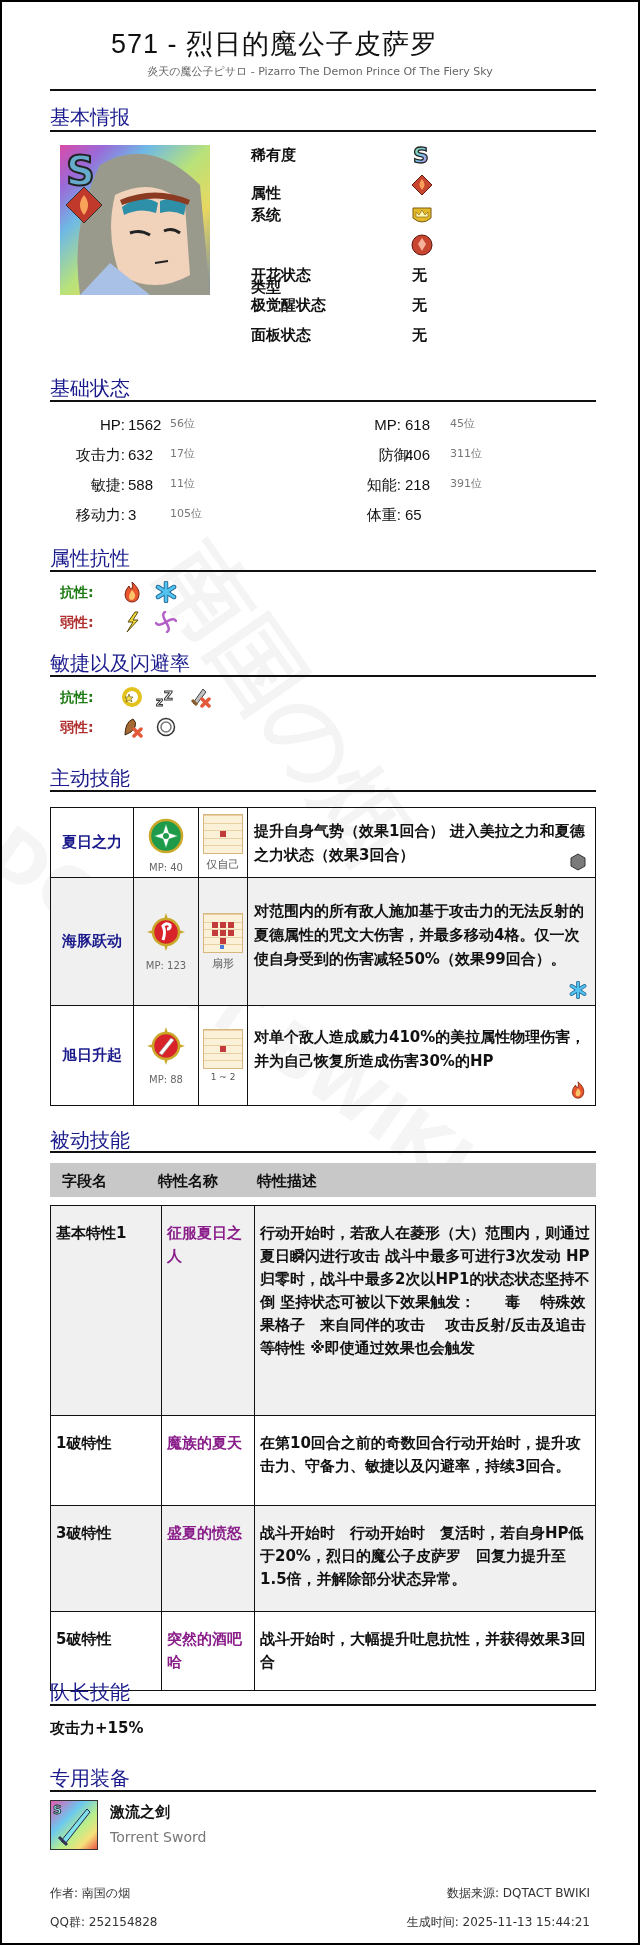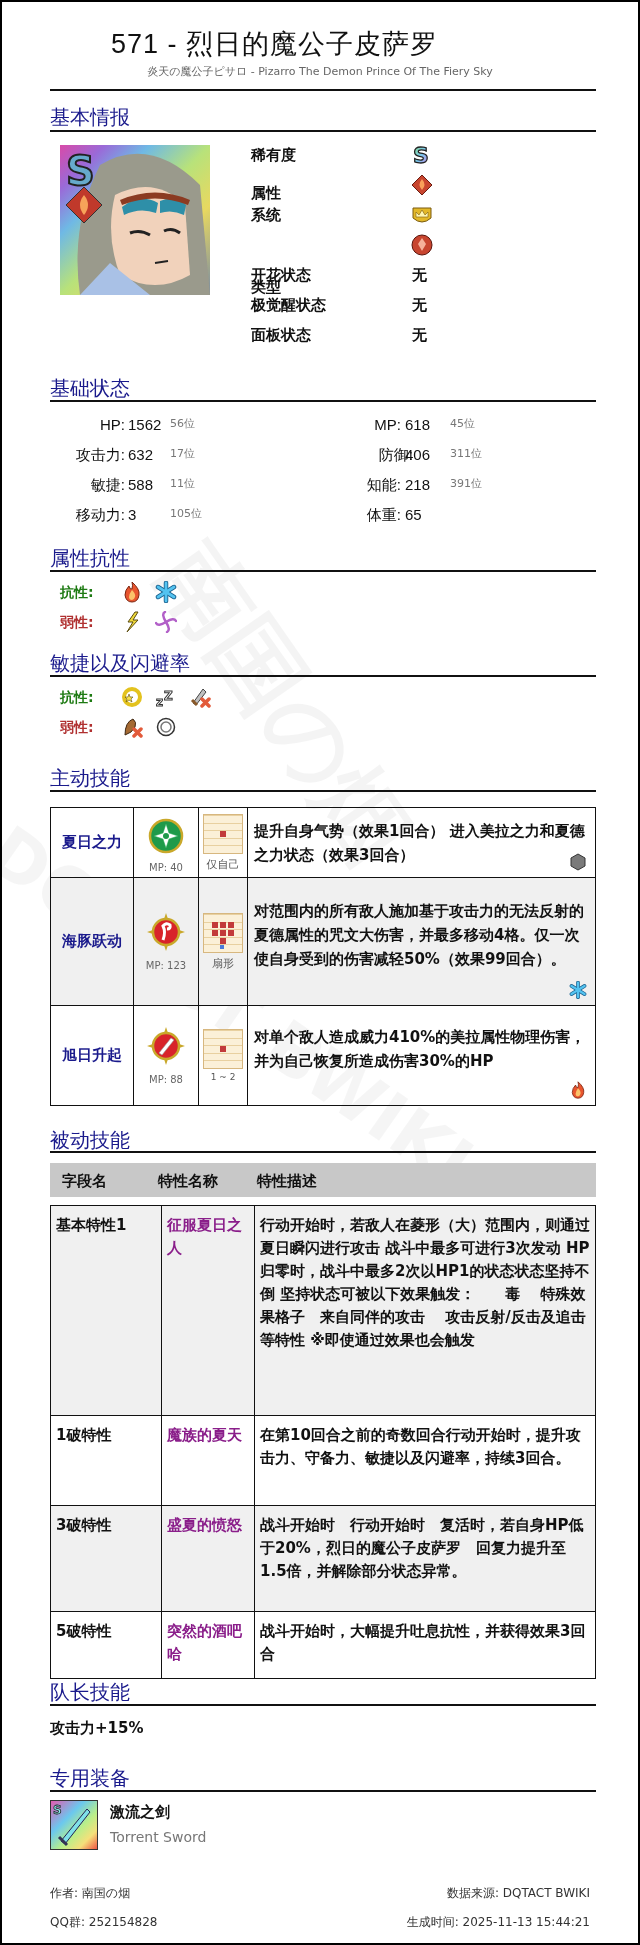--- a/index.html
+++ b/index.html
@@ -32,21 +32,21 @@
   .sk-range { width:48px; text-align:center; font-size:11px; color:#555; }
   .sk-desc { font-size:15px; font-weight:bold; padding:6px 6px 6px 6px !important; line-height:24px; position:relative; }
   .mp { font-size:10px; color:#666; display:block; margin-top:4px; }
   .grid { display:inline-block; width:38px; height:38px; border:1px solid #d7b77f; background:
           repeating-linear-gradient(0deg,#fbf0d8 0 6.6px,#e8d0a0 6.6px 7.6px),#fbf0d8; position:relative; }
   .grid .g { position:absolute; width:6px; height:6px; background:#c23a3a; }
   .elem-corner { position:absolute; right:8px; bottom:6px; width:18px; height:18px; }
   .passive-head { left:50px; top:1163px; width:546px; height:34px; background:#c8c8c8; }
   .ph { top:1172px; font-size:15px; font-weight:bold; color:#111; }
   table.passive { position:absolute; left:50px; top:1205px; width:546px; border-collapse:collapse; }
-  table.passive td { border:1.5px solid #111; vertical-align:top; padding:8px 5px; font-size:15px; font-weight:bold; line-height:23px; }
+  table.passive td { border:1.5px solid #111; vertical-align:top; padding:16px 5px; font-size:15px; font-weight:bold; line-height:23px; }
   table.passive tr.alt td { background:#f0f0f0; }
   .pf { width:100px; }
   .pn { width:82px; color:#8a1e8a; }
   .watermark { left:230px; top:520px; font-size:90px; color:rgba(0,0,0,0.045); transform:rotate(55deg); transform-origin:left top; white-space:nowrap; font-weight:bold; pointer-events:none; }
   .watermark2 { left:20px; top:810px; font-size:70px; color:rgba(0,0,0,0.04); transform:rotate(35deg); transform-origin:left top; white-space:nowrap; font-weight:bold; pointer-events:none; }
   .equip-icon { left:50px; top:1800px; width:46px; height:48px; border:1px solid #333;
                 background:linear-gradient(135deg,#e25bb0,#6bc8ef 35%,#b8ef8a 60%,#f5e07a 80%,#e54 100%); }
   .footer { font-size:12px; color:#333; }
 </style>
 </head>

